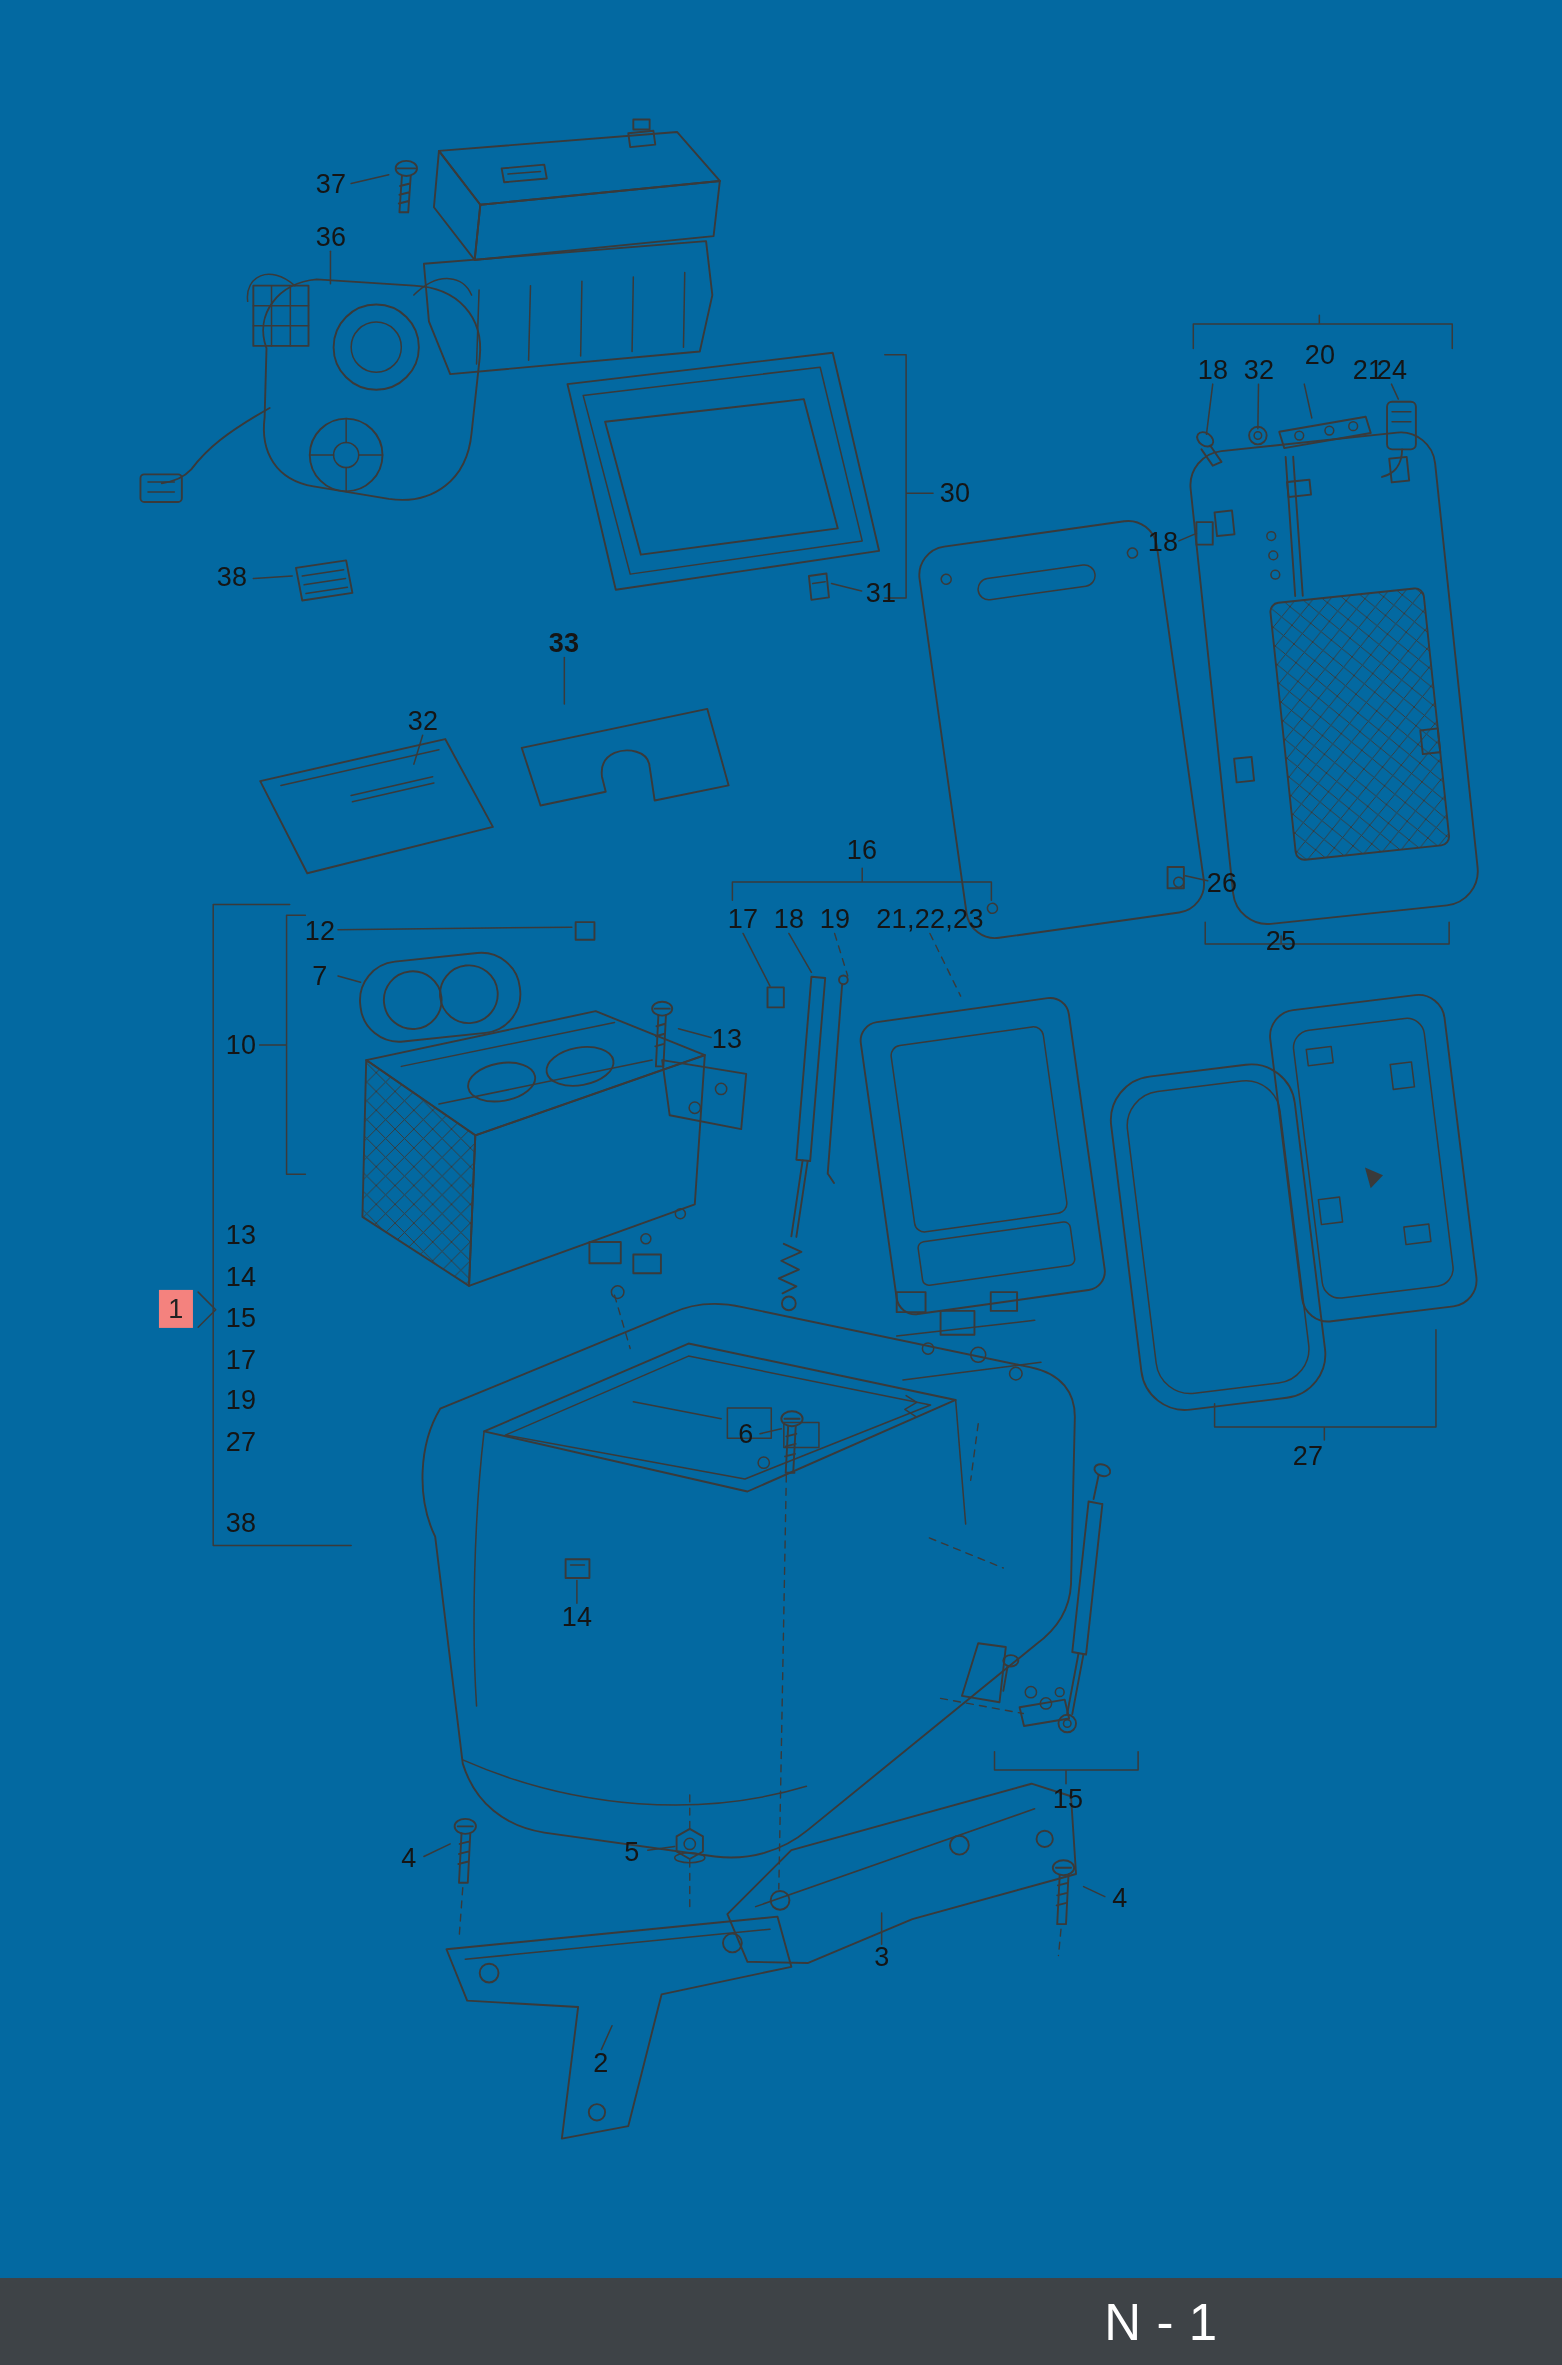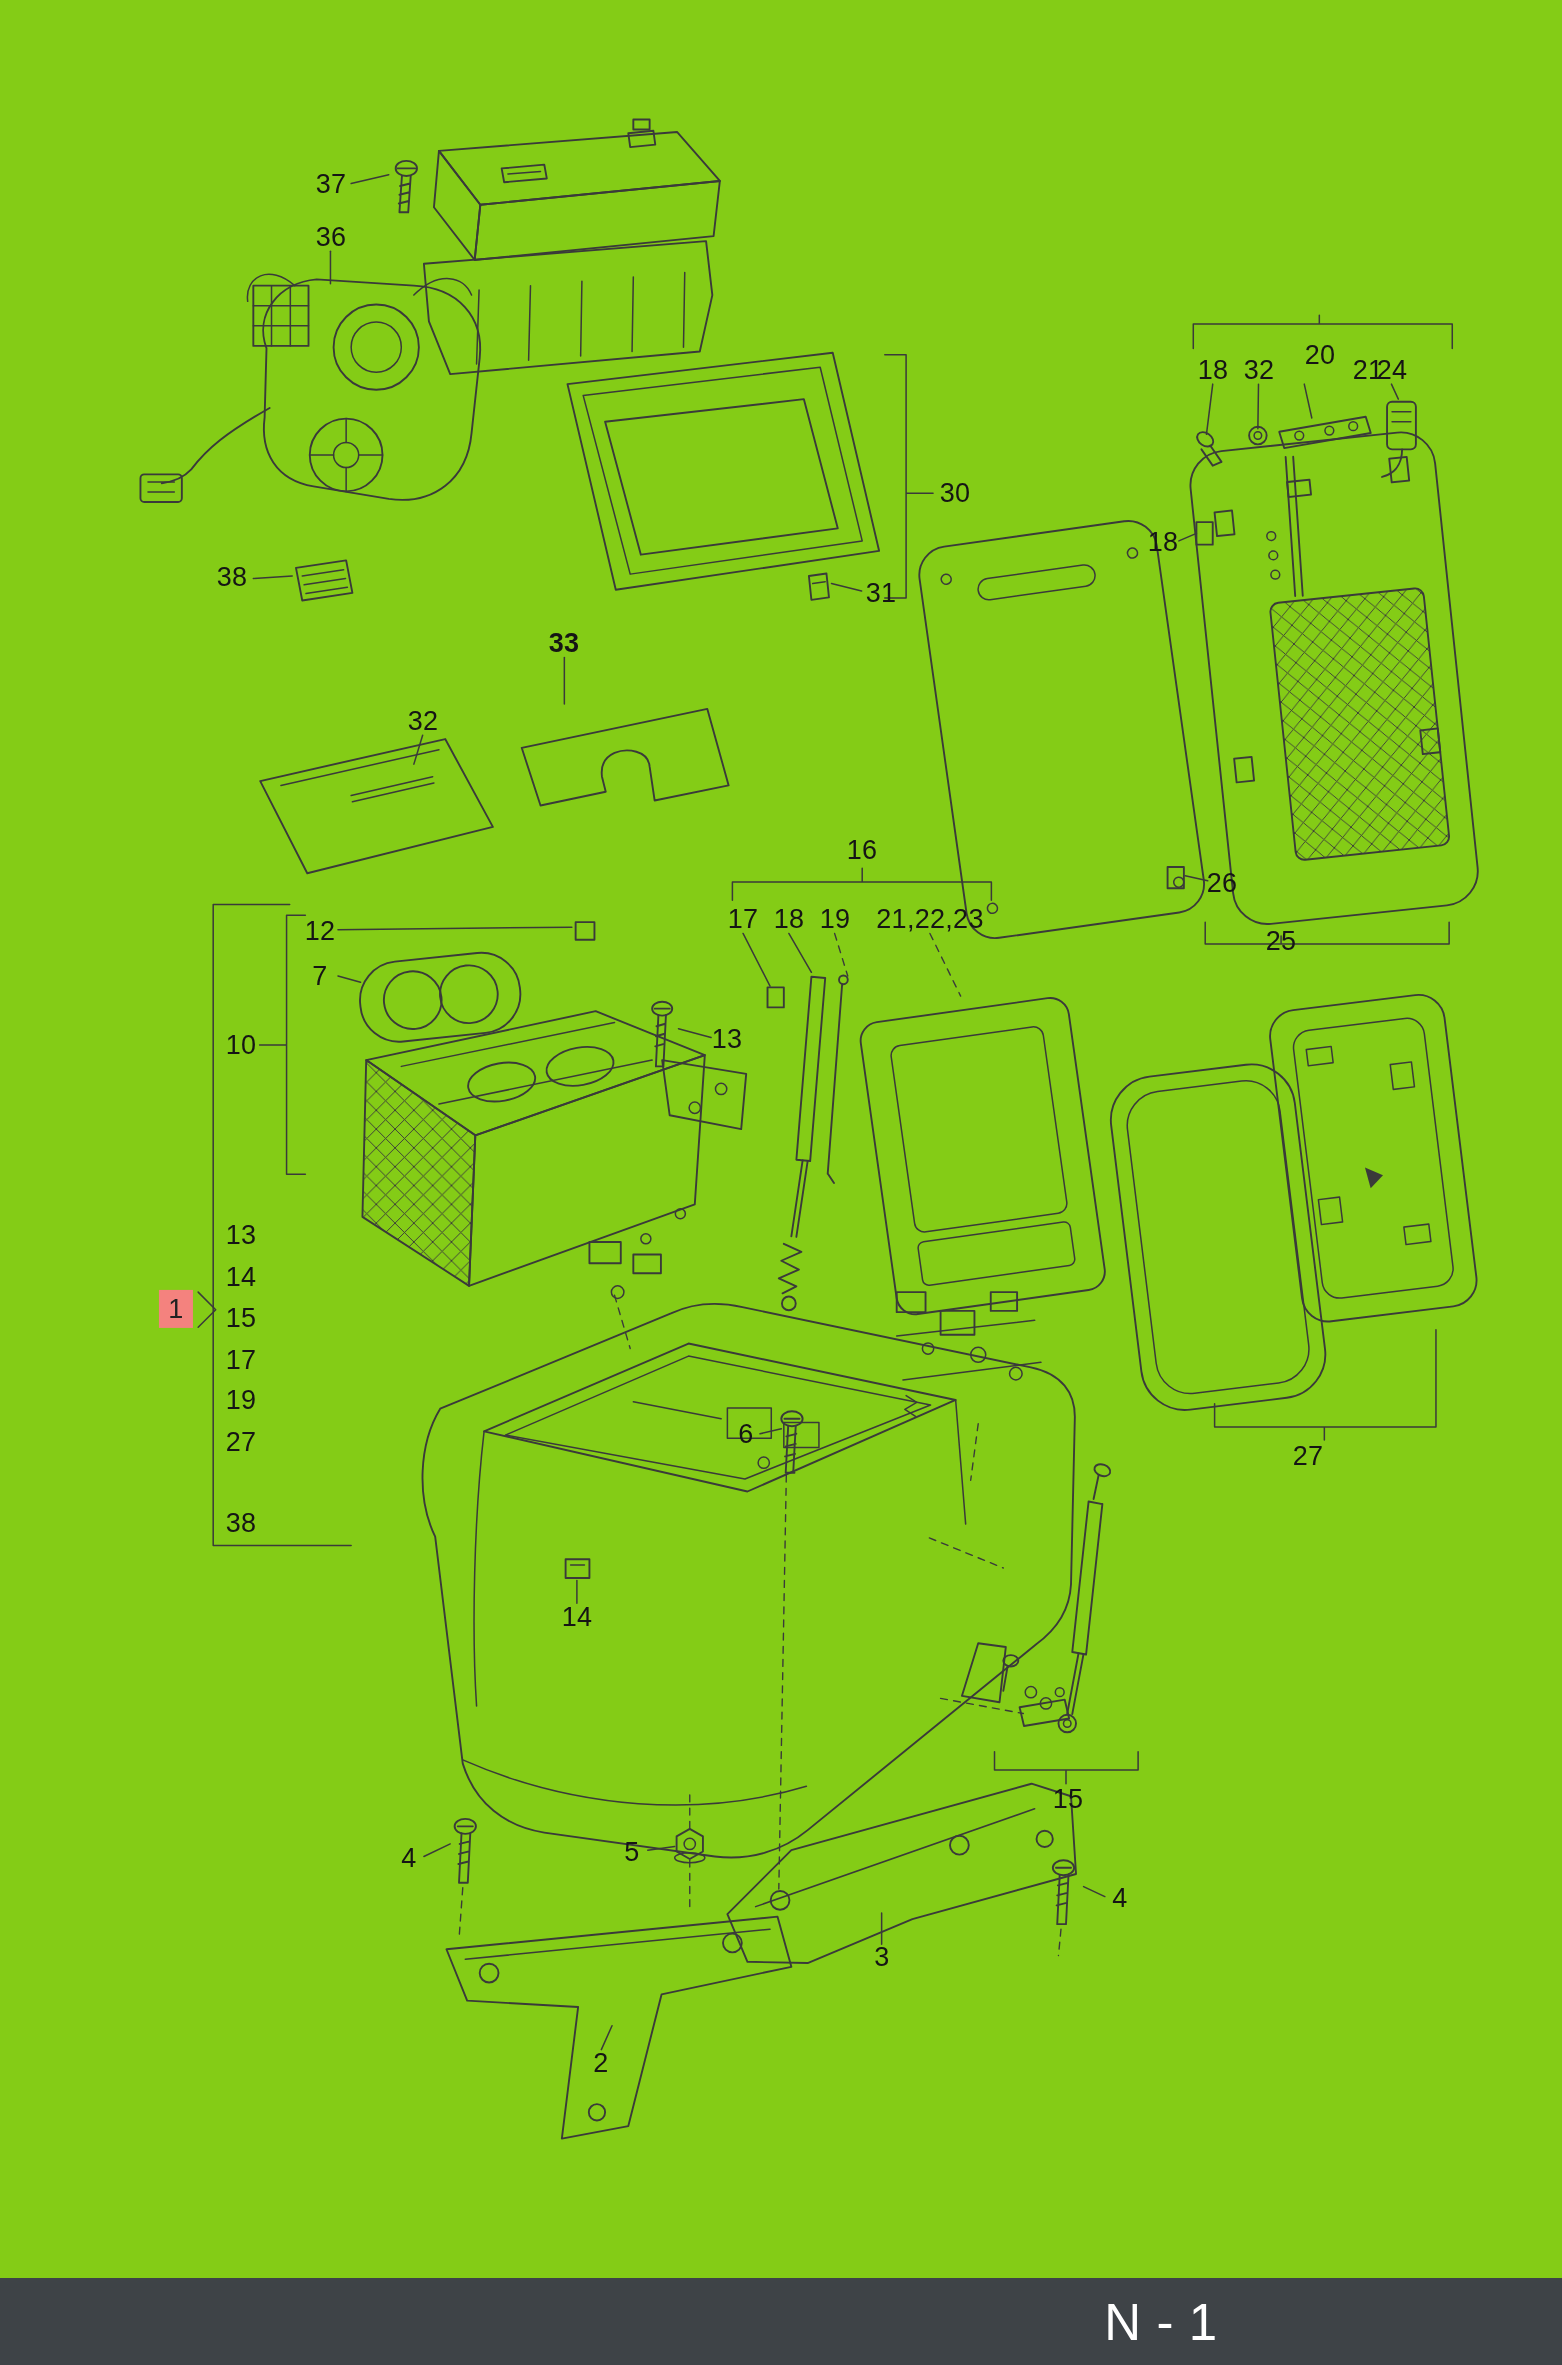--- a/index.html
+++ b/index.html
@@ -1,17 +1,17 @@
 <!DOCTYPE html>
 <html style="font-size:10px"><head>
 <meta charset="utf-8">
 <style>
   html,body{margin:0;padding:0;background:#ffffff;}
   body{width:1562px;height:2366px;position:relative;font-family:"Liberation Sans",sans-serif;color:#1a1a1a;}
-  .page{position:absolute;inset:0;overflow:hidden;background:#84cc16;}
+  .page{position:absolute;inset:0;overflow:hidden;background:#0369a1;}
   svg.diagram{position:absolute;top:0;left:0;}
   .s{fill:none;stroke:#3a3a3a;stroke-width:3;stroke-linejoin:round;stroke-linecap:round;}
   .thin{fill:none;stroke:#3a3a3a;stroke-width:2.4;stroke-linejoin:round;stroke-linecap:round;}
   .dash{fill:none;stroke:#3a3a3a;stroke-width:2.2;stroke-dasharray:11 10;stroke-linecap:round;}
   .fillh{fill:url(#xhatch);stroke:#3a3a3a;stroke-width:3;stroke-linejoin:round;}
   .solidfill{fill:#3a3a3a;stroke:none;}
   #callout-layer{position:absolute;inset:0;}
   .callout{position:absolute;transform:translate(-50%,-50%);font-size:27px;line-height:1;white-space:nowrap;color:#151515;letter-spacing:0.3px;}
   .callout.highlight{background:#f4827e;padding:5.6px 9.4px;color:#222;}
   .footer{position:absolute;left:0;bottom:0;width:1562px;height:88px;background:#3e4347;}

